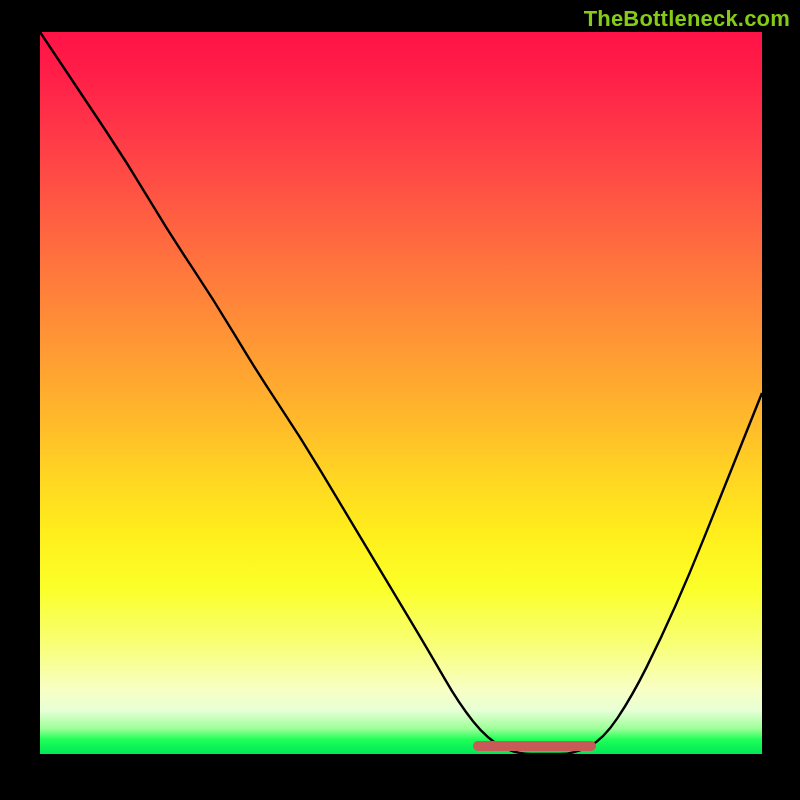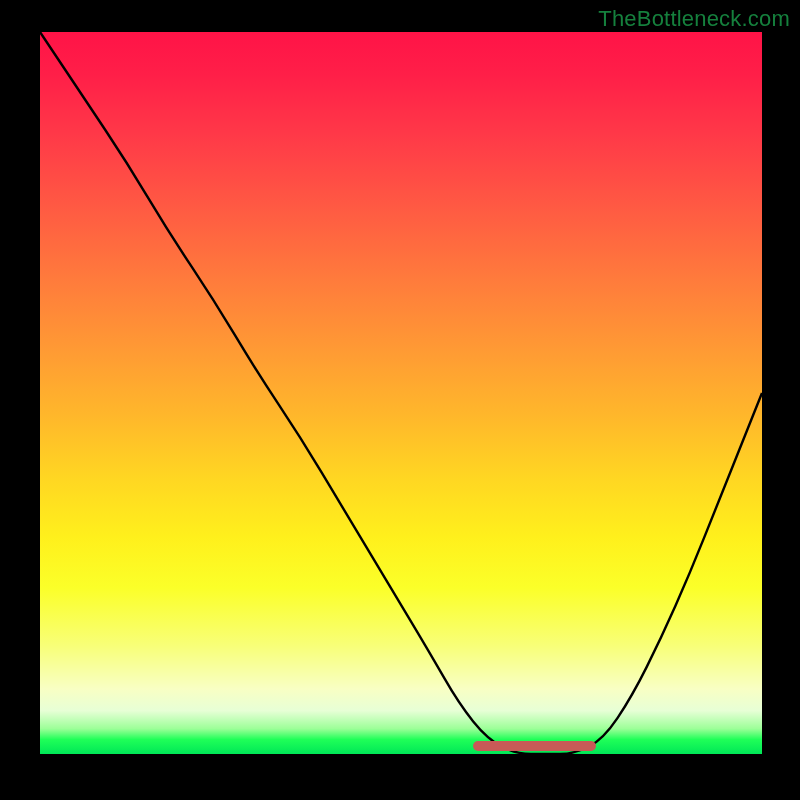--- a/index.html
+++ b/index.html
@@ -1,17 +1,17 @@
 <!DOCTYPE html>
 <html><head>
 <meta charset="utf-8">
 <style>
 *{margin:0;padding:0;box-sizing:border-box}
 body{width:800px;height:800px;background:#000;position:relative;font-family:Arial,Helvetica,sans-serif}
-.watermark{position:absolute;top:6px;right:10px;color:#15803d;font-size:22px;font-weight:400;letter-spacing:.2px;z-index:10}
+.watermark{position:absolute;top:6px;right:10px;color:#84cc16;font-size:22px;font-weight:700;letter-spacing:.2px;z-index:10}
 .plot-area{position:absolute;left:40px;top:32px;width:722px;height:722px;overflow:hidden}
 .gradient{width:100%;height:100%;background:linear-gradient(to bottom,
  #ff1347 0%,
  #ff1f48 6%,
  #ff3848 14%,
  #ff5943 24%,
  #ff7a3c 34%,
  #ff9a34 44%,
  #ffba2a 54%,
  #ffd722 62%,

